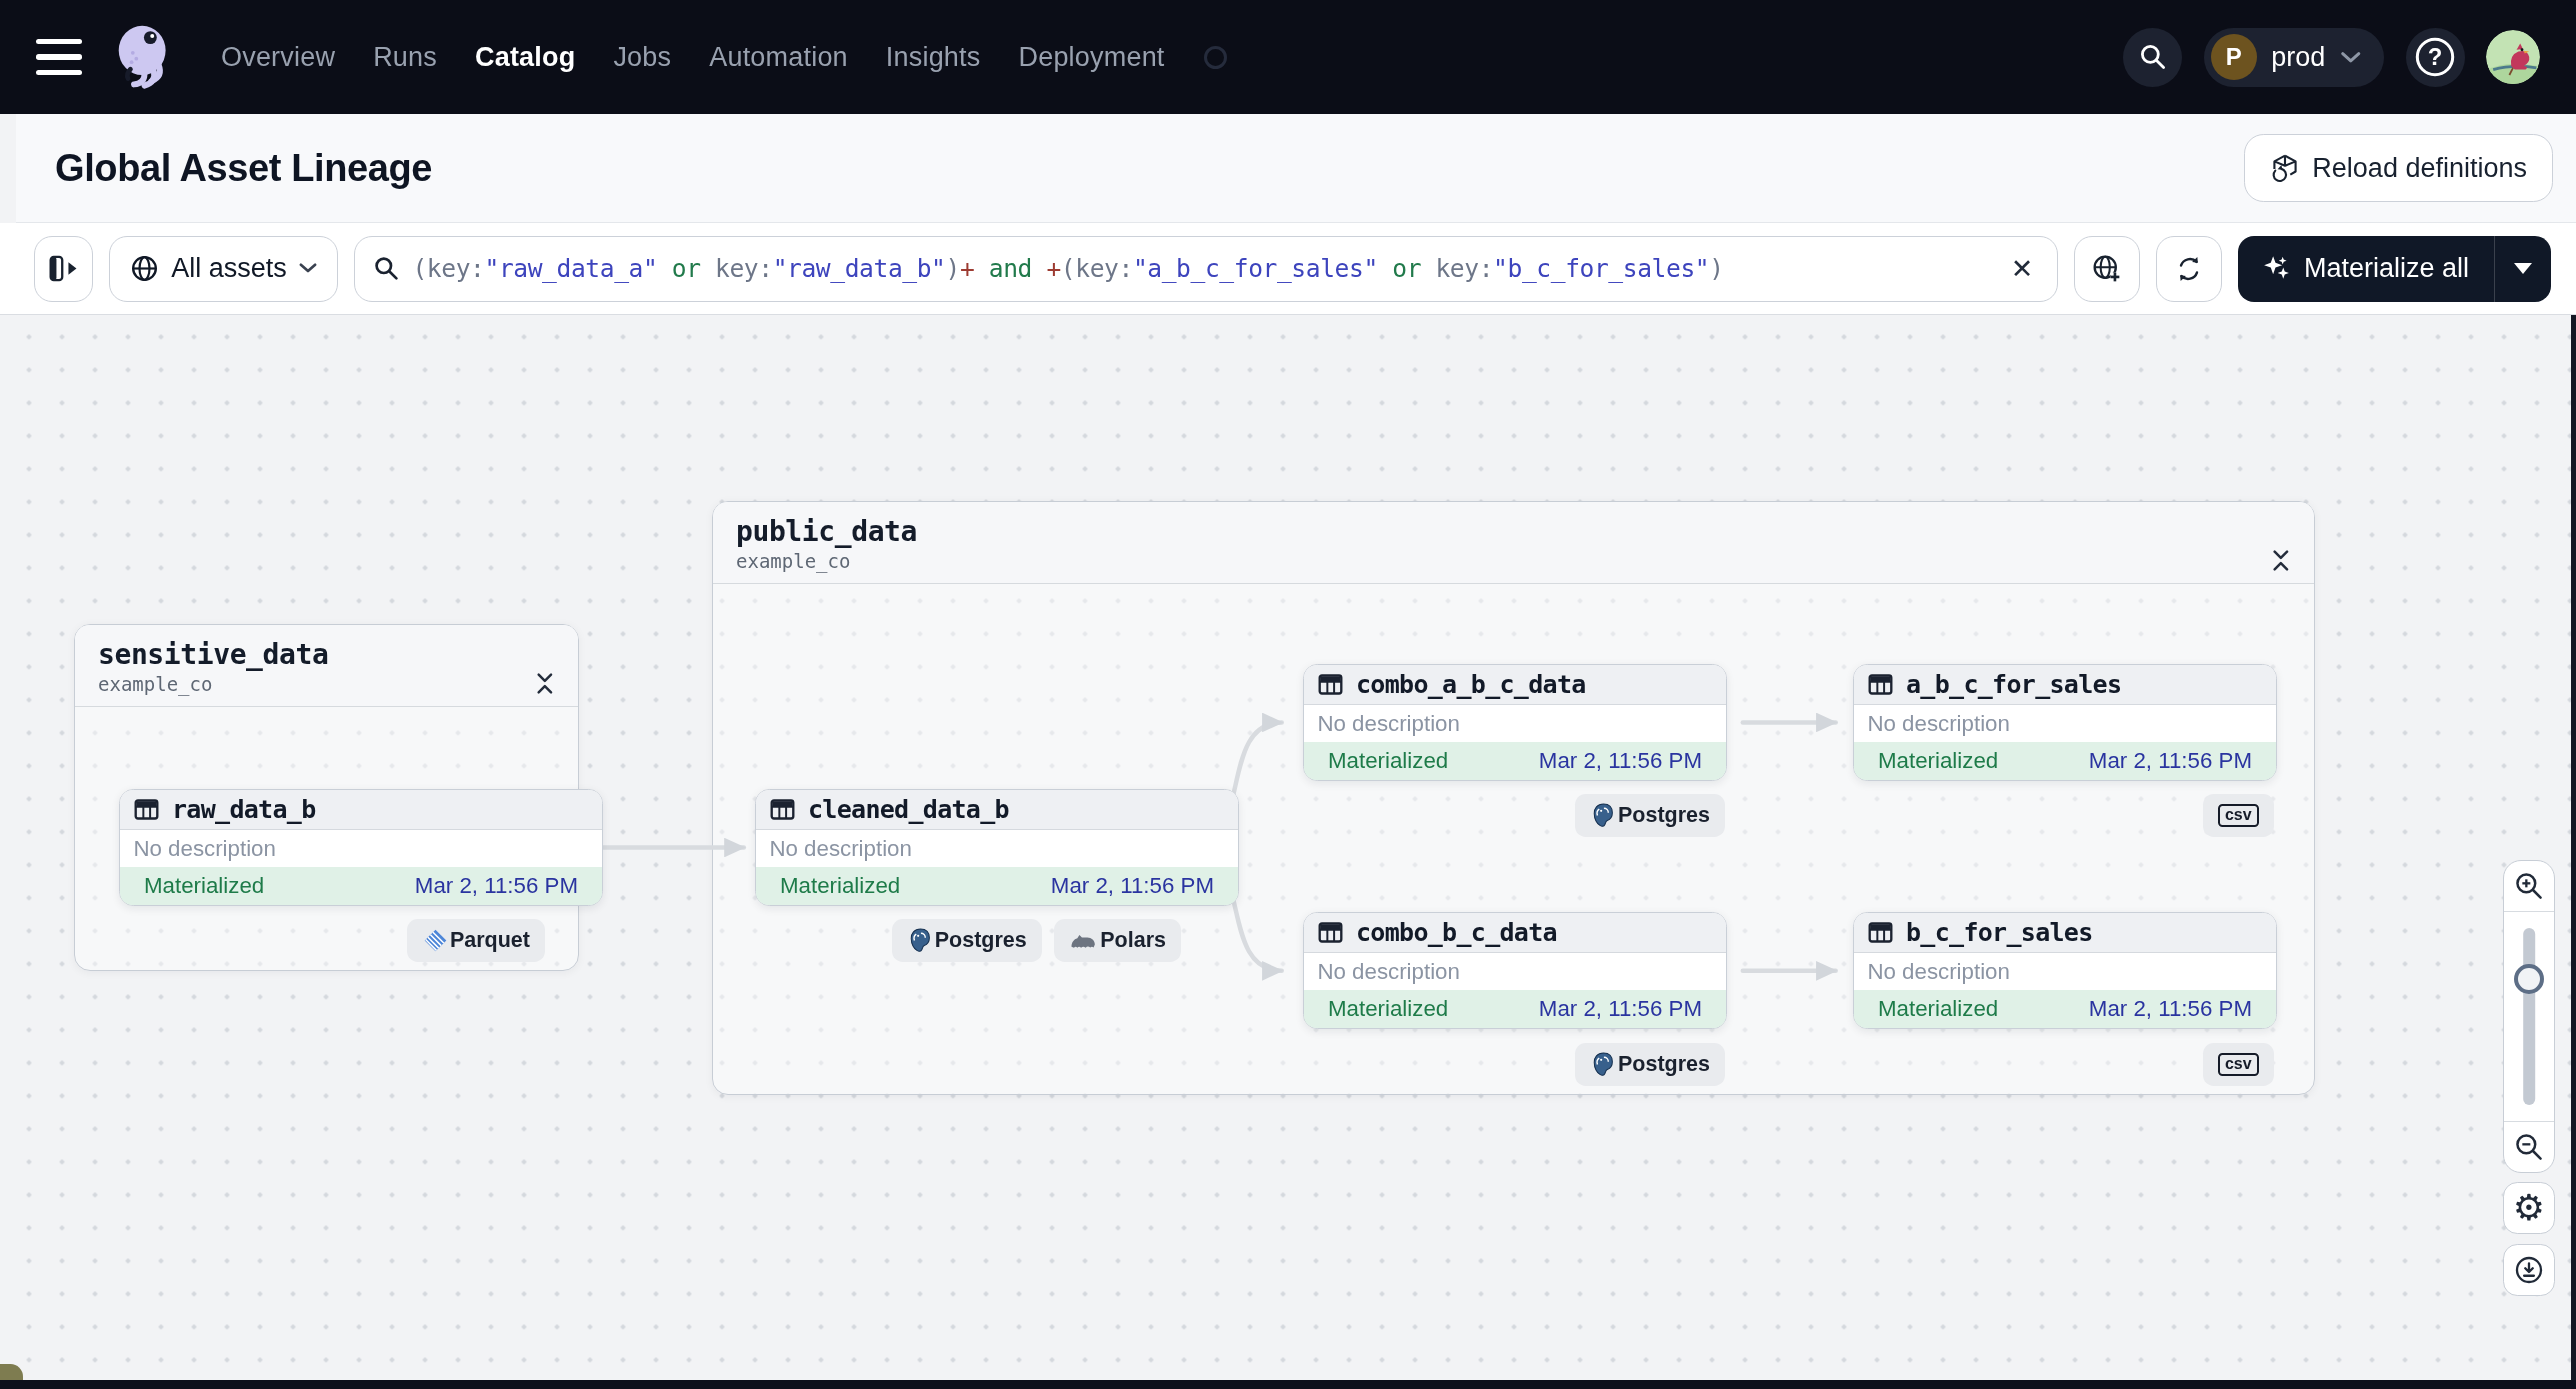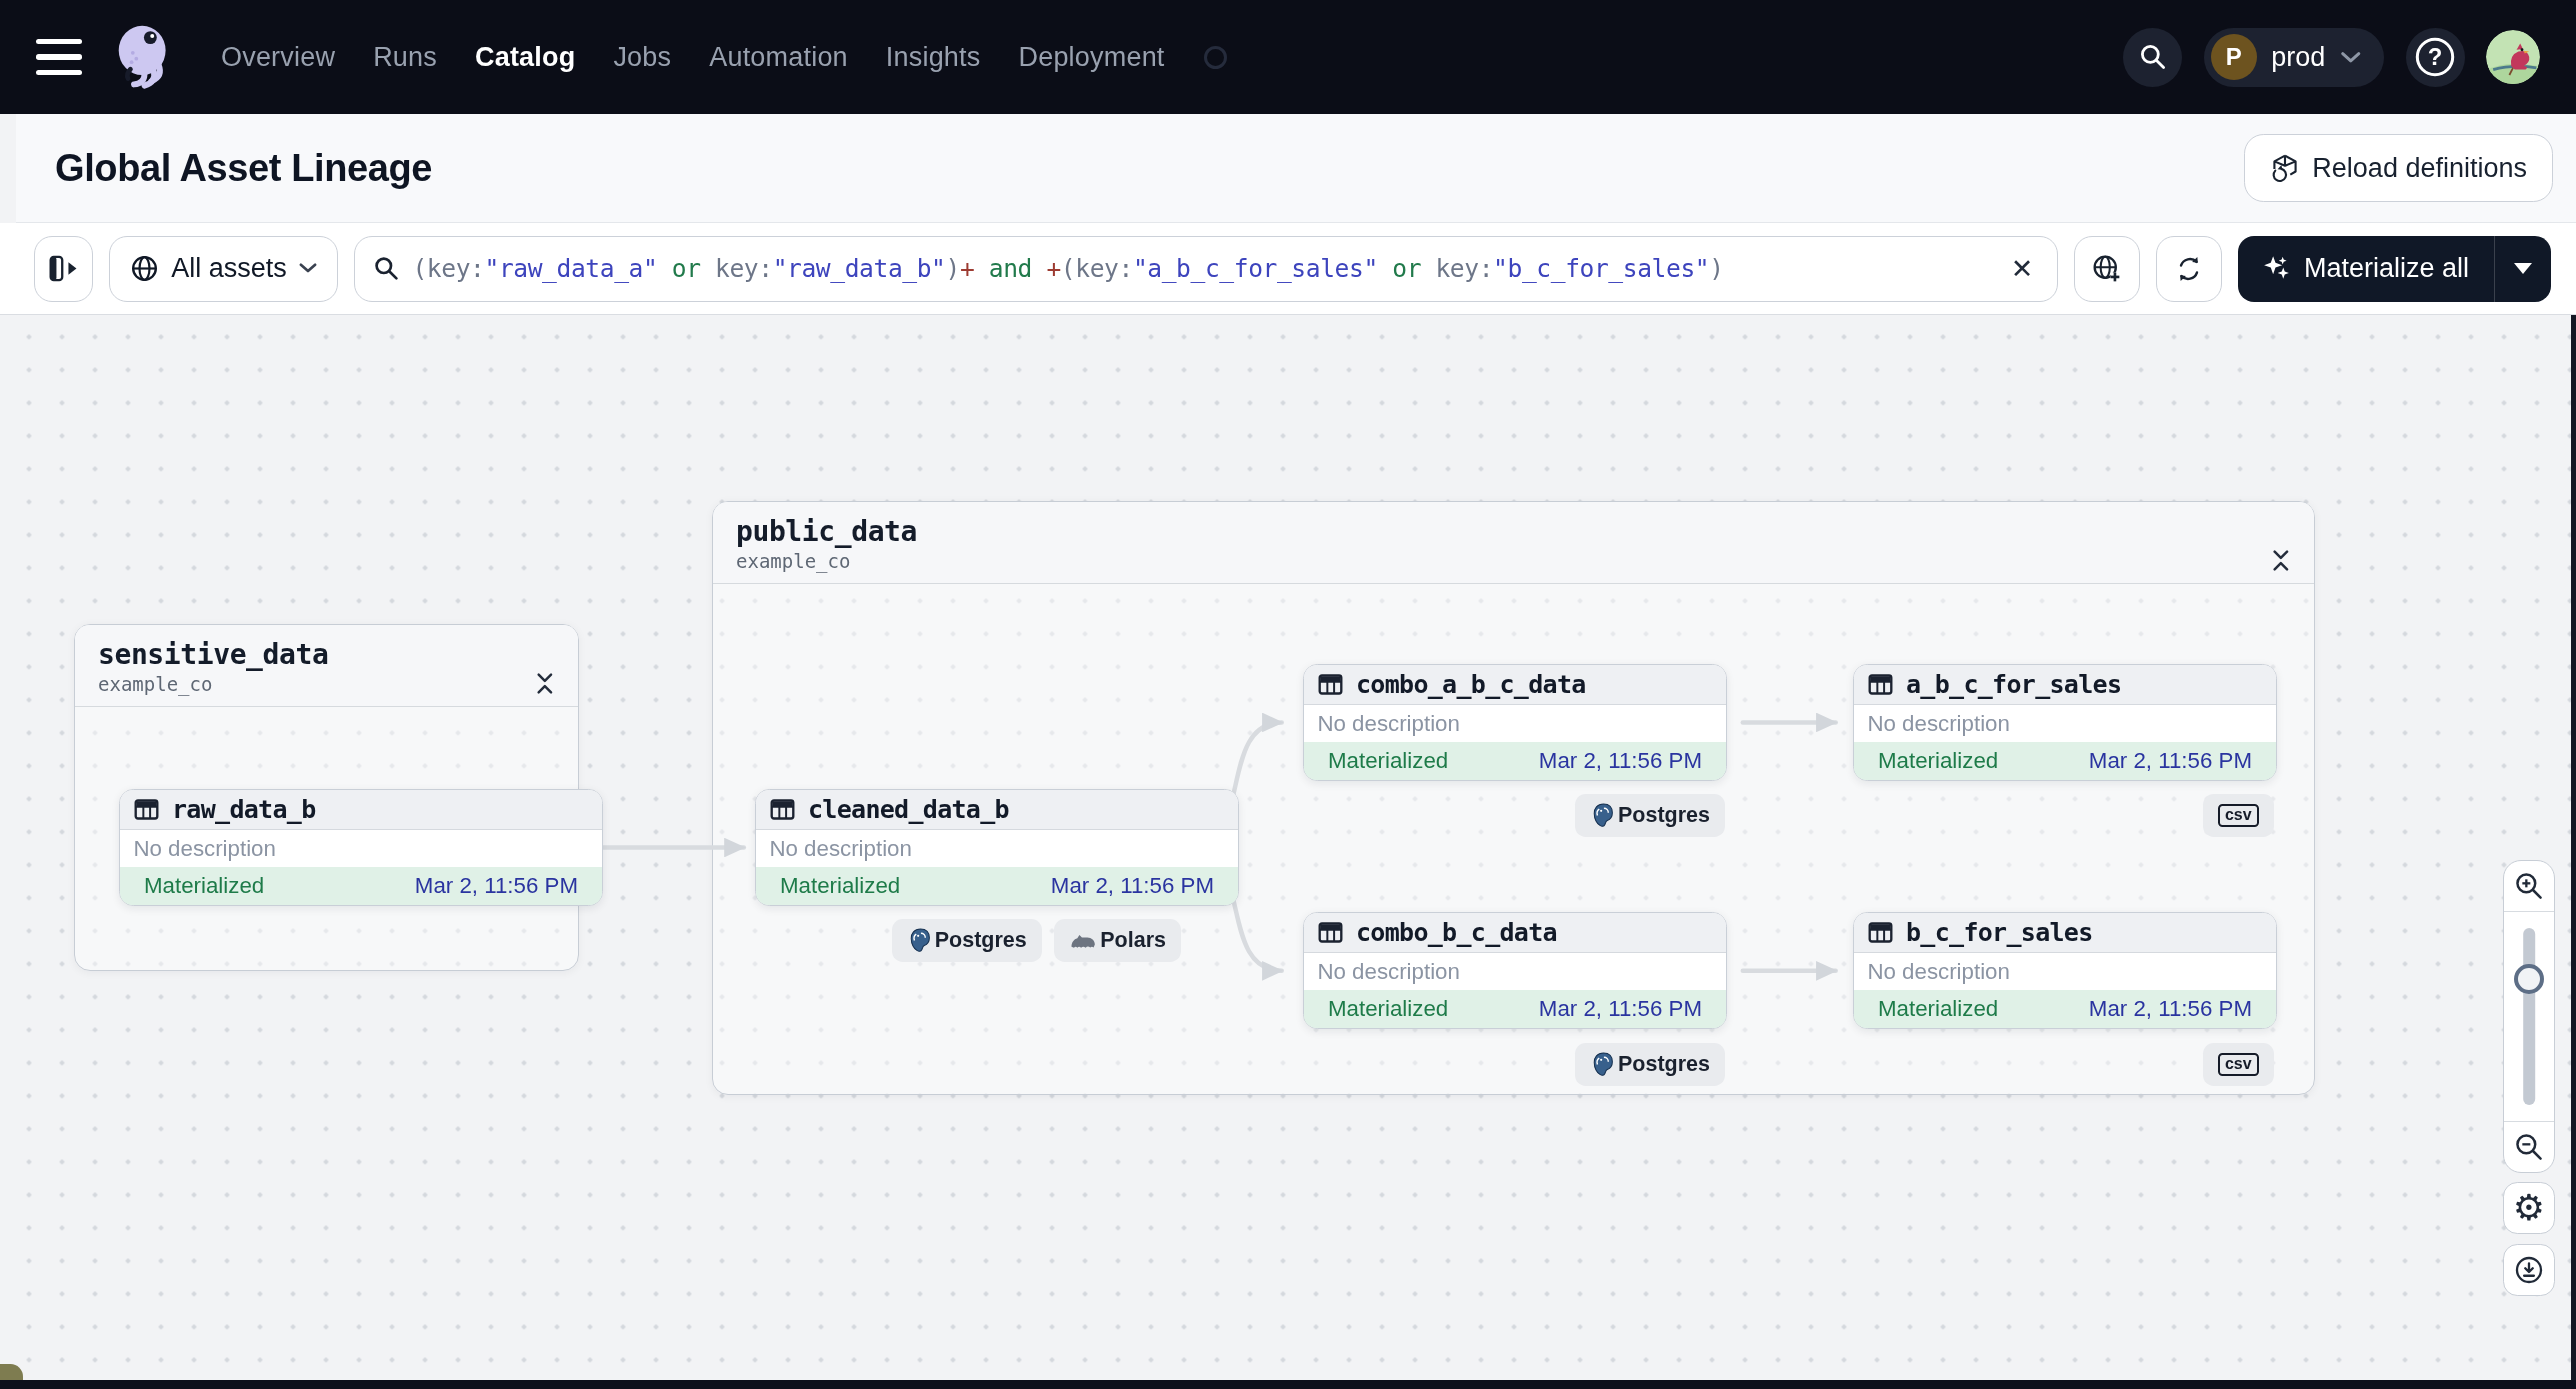--- a/index.html
+++ b/index.html
@@ -300,20 +300,31 @@
             <path d="M3 12 h24 M11.5 12 v13 M19 12 v13" stroke="#1b2230" stroke-width="2.2"></path>
           </svg>
         <span class="an-name mono">raw_data_b</span>
       </div>
       <div class="an-desc">No description</div>
       <div class="an-status">
         <span class="st">Materialized</span>
         <span class="ts">Mar 2, 11:56 PM</span>
       </div>
     </div>
+    <div class="badge-row" style="left:119px; top:604px;">
+      <span class="kind-badge">
+        <svg width="27" height="27" viewBox="0 0 30 30">
+            <g transform="rotate(45 15 15)">
+              <rect x="6.5" y="6.5" width="17" height="17" fill="#4d86d8"></rect>
+              <path stroke="#fff" stroke-width="1.7" d="M6.5 10.5 h17 M6.5 14.5 h17 M6.5 18.5 h17 M6.5 22 h17"></path>
+            </g>
+          </svg>
+        <span>Parquet</span>
+      </span>
+    </div>
 
     <div class="asset-node" style="left:755px; top:474px;">
       <div class="an-header">
         <svg width="27" height="27" viewBox="0 0 30 30">
             <rect x="3" y="5" width="24" height="20" rx="2.5" stroke="#1b2230" stroke-width="2.6" fill="none"></rect>
             <rect x="4" y="6" width="22" height="5.5" fill="#1b2230"></rect>
             <path d="M3 12 h24 M11.5 12 v13 M19 12 v13" stroke="#1b2230" stroke-width="2.2"></path>
           </svg>
         <span class="an-name mono">cleaned_data_b</span>
       </div>

